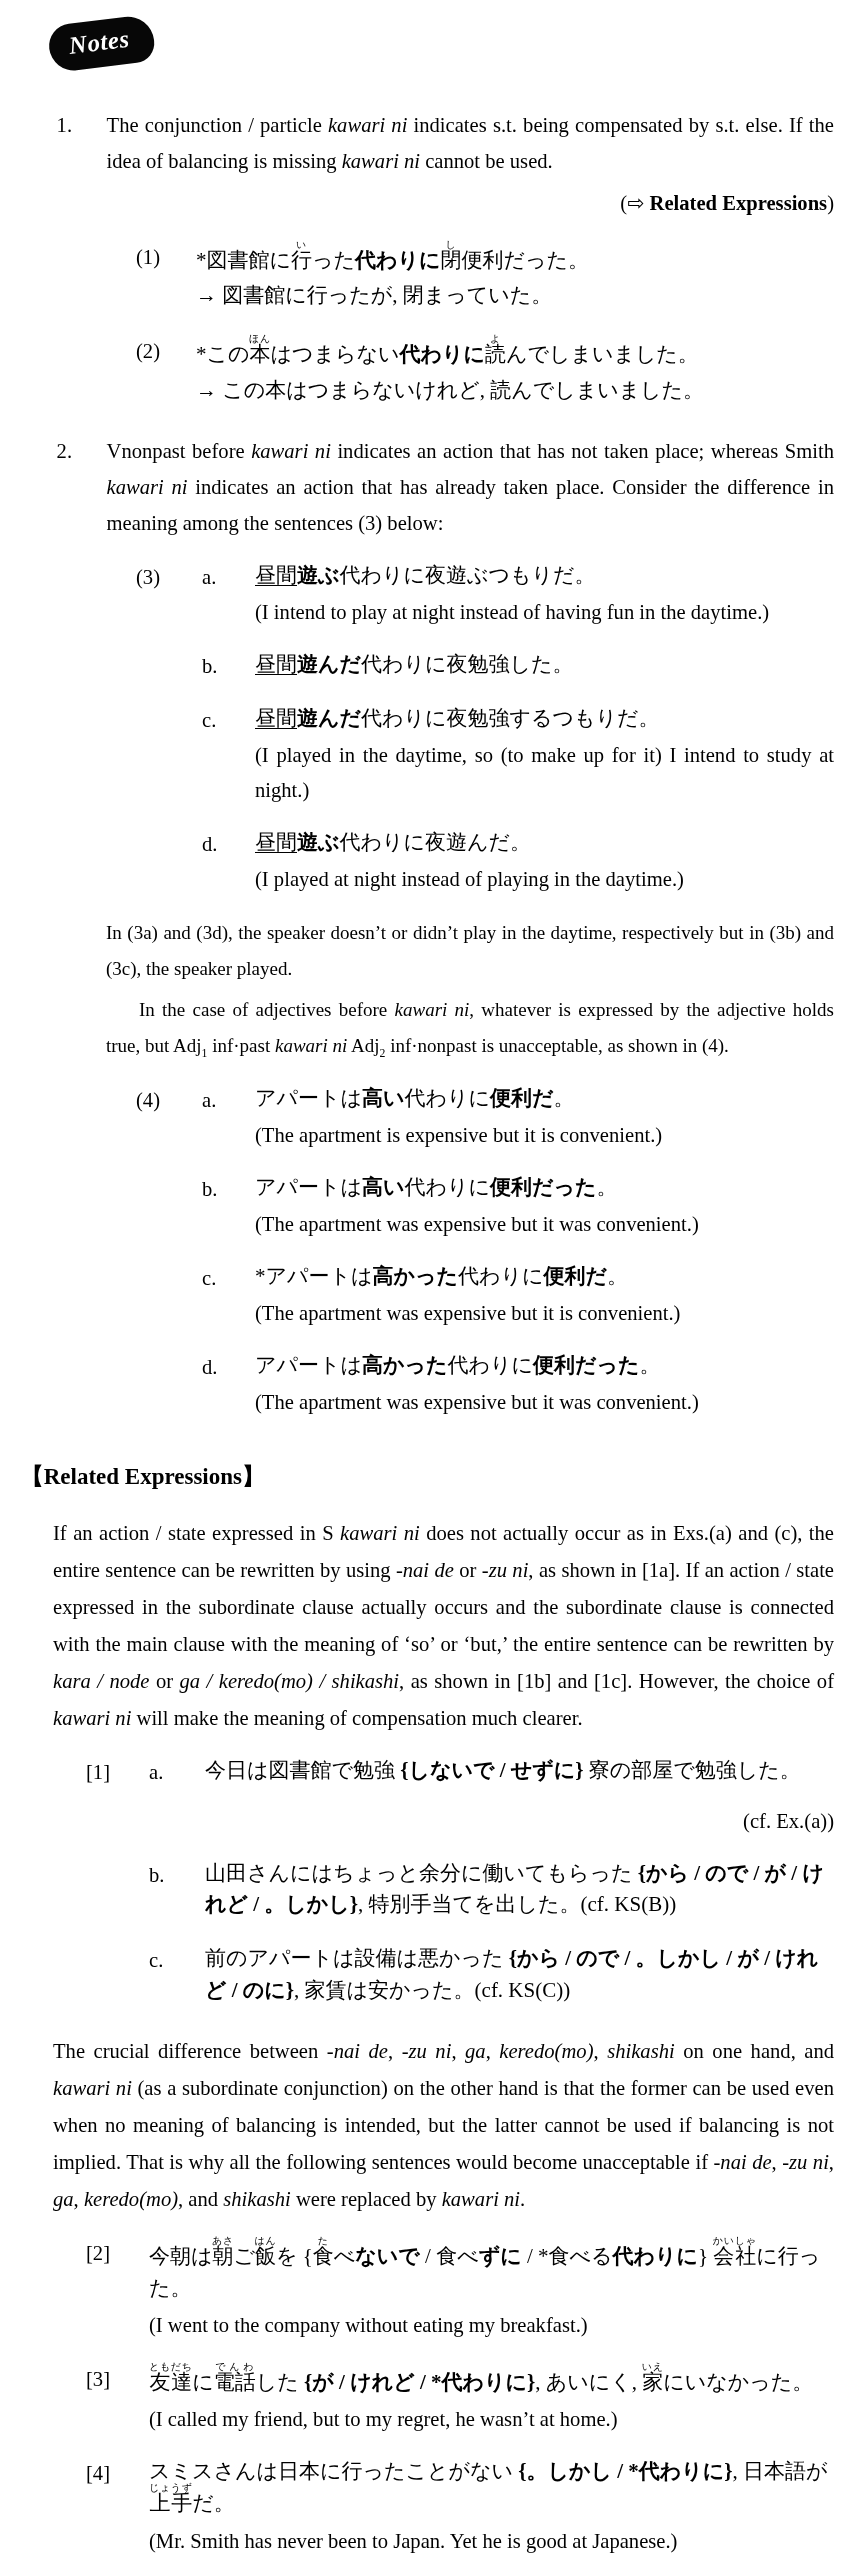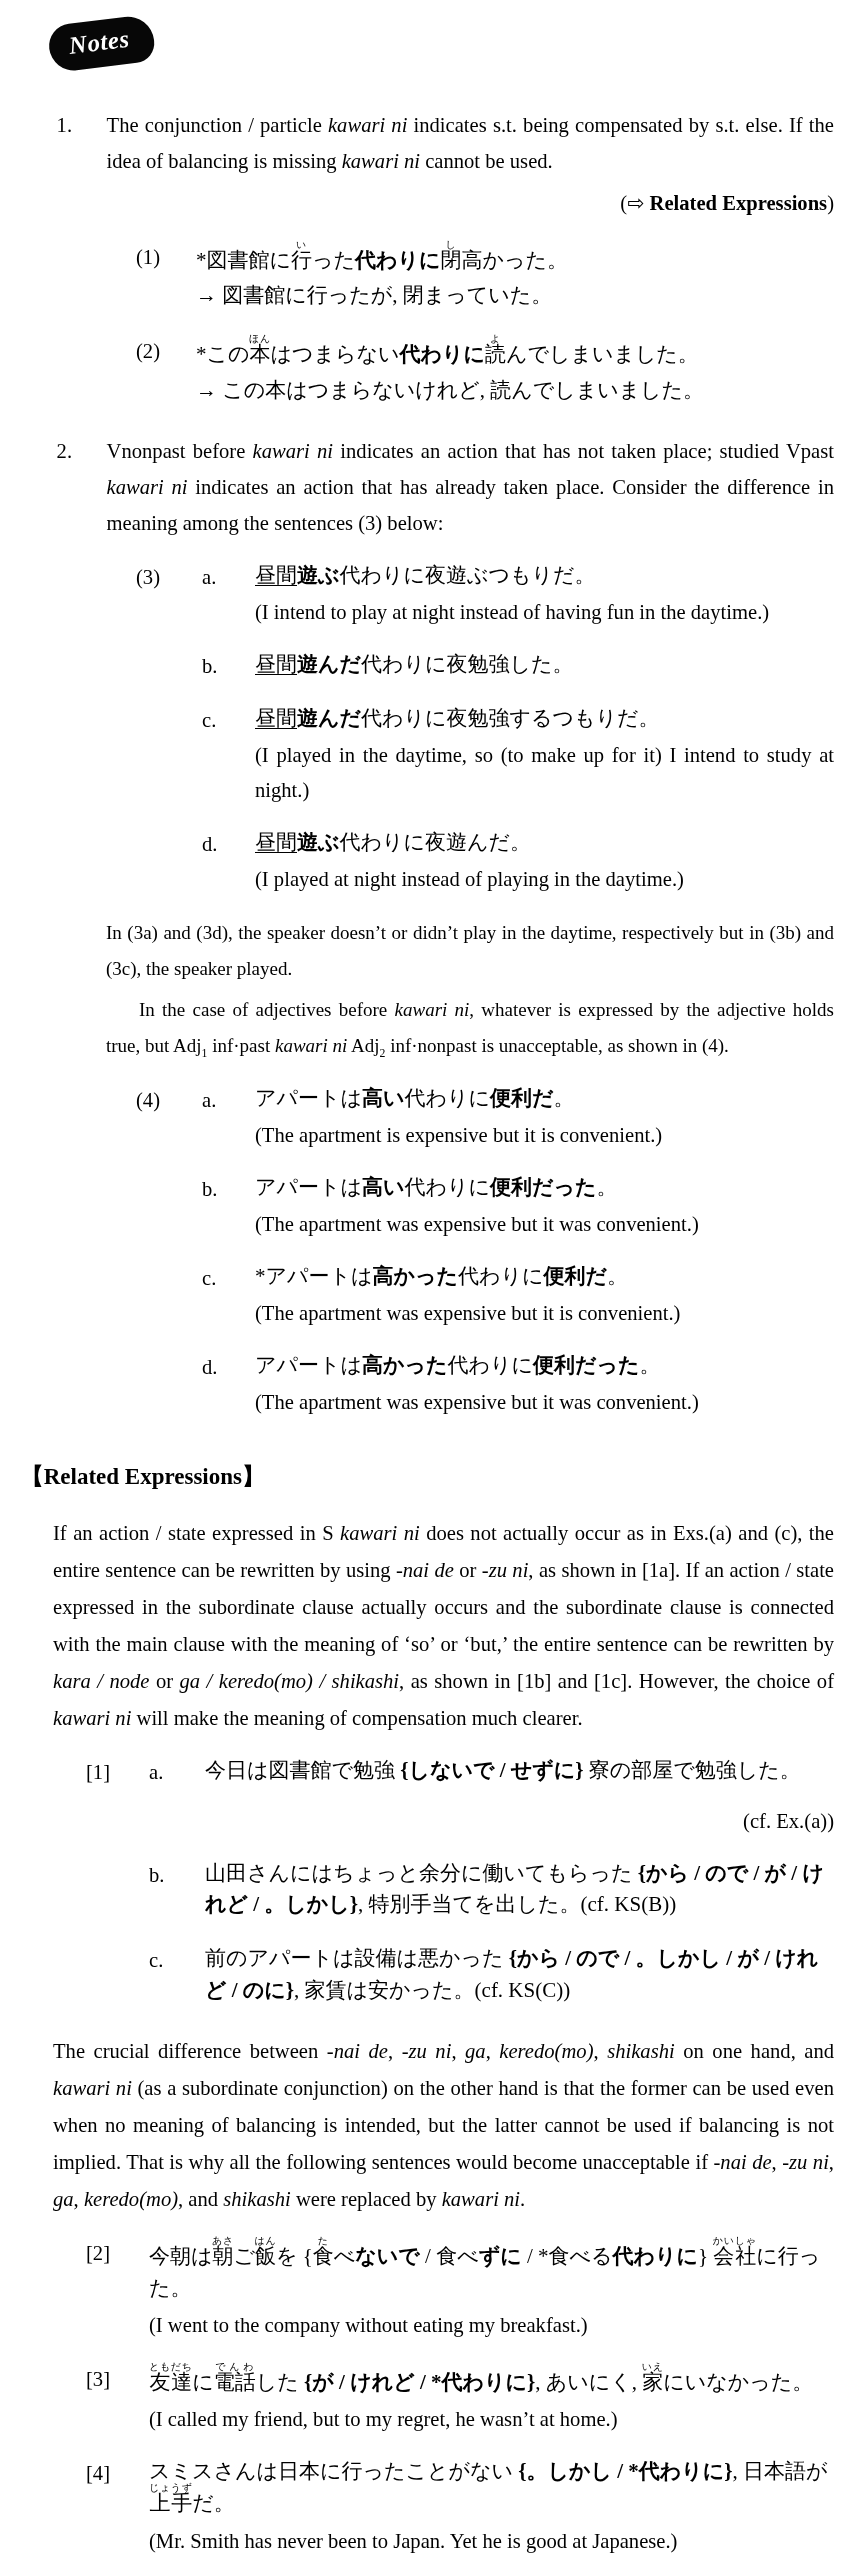--- a/index.html
+++ b/index.html
@@ -53,34 +53,34 @@
   </div>
   <div id="doc-content">
       <div class="note-row">
         <div class="note-num">1.</div>
         <div class="note-body"><span>The conjunction / particle </span><span class="it">kawari ni</span><span> indicates s.t. being compensated by s.t. else. If the idea of balancing is missing </span><span class="it">kawari ni</span><span> cannot be used.</span></div>
       </div>
       <div class="line-right"><span>(</span><span class="arrow-glyph">⇨</span><span> </span><span class="bd">Related Expressions</span><span>)</span></div>
       <div class="ex exA">
         <div class="lab">(1)</div>
         <div class="body">
-          <div class="jp-line" lang="ja"><span>*図書館に</span><ruby><span>行</span><rt>い</rt></ruby><span>った</span><span class="bd">代わりに</span><ruby><span>閉</span><rt>し</rt></ruby><span>高かった。</span></div>
+          <div class="jp-line" lang="ja"><span>*図書館に</span><ruby><span>行</span><rt>い</rt></ruby><span>った</span><span class="bd">代わりに</span><ruby><span>閉</span><rt>し</rt></ruby><span>便利だった。</span></div>
           <div class="jp-line" lang="ja"><span>→ 図書館に行ったが, 閉まっていた。</span></div>
         </div>
       </div>
       <div class="ex exA">
         <div class="lab">(2)</div>
         <div class="body">
           <div class="jp-line" lang="ja"><span>*この</span><ruby><span>本</span><rt>ほん</rt></ruby><span>はつまらない</span><span class="bd">代わりに</span><ruby><span>読</span><rt>よ</rt></ruby><span>んでしまいました。</span></div>
           <div class="jp-line" lang="ja"><span>→ この本はつまらないけれど, 読んでしまいました。</span></div>
         </div>
       </div>
       <div class="note-row">
         <div class="note-num">2.</div>
-        <div class="note-body"><span>Vnonpast before </span><span class="it">kawari ni</span><span> indicates an action that has not taken place; studied Vpast </span><span class="it">kawari ni</span><span> indicates an action that has already taken place. Consider the difference in meaning among the sentences (3) below:</span></div>
+        <div class="note-body"><span>Vnonpast before </span><span class="it">kawari ni</span><span> indicates an action that has not taken place; whereas Smith </span><span class="it">kawari ni</span><span> indicates an action that has already taken place. Consider the difference in meaning among the sentences (3) below:</span></div>
       </div>
       <div class="ex exB">
         <div class="lab">(3)</div>
         <div class="sub">a.</div>
         <div class="body">
           <div class="jp-line" lang="ja"><span class="ul">昼間</span><span class="bd">遊ぶ</span><span>代わりに夜遊ぶつもりだ。</span></div>
           <div class="en-line" lang="en"><span>(I intend to play at night instead of having fun in the daytime.)</span></div>
         </div>
       </div>
       <div class="ex exB">

